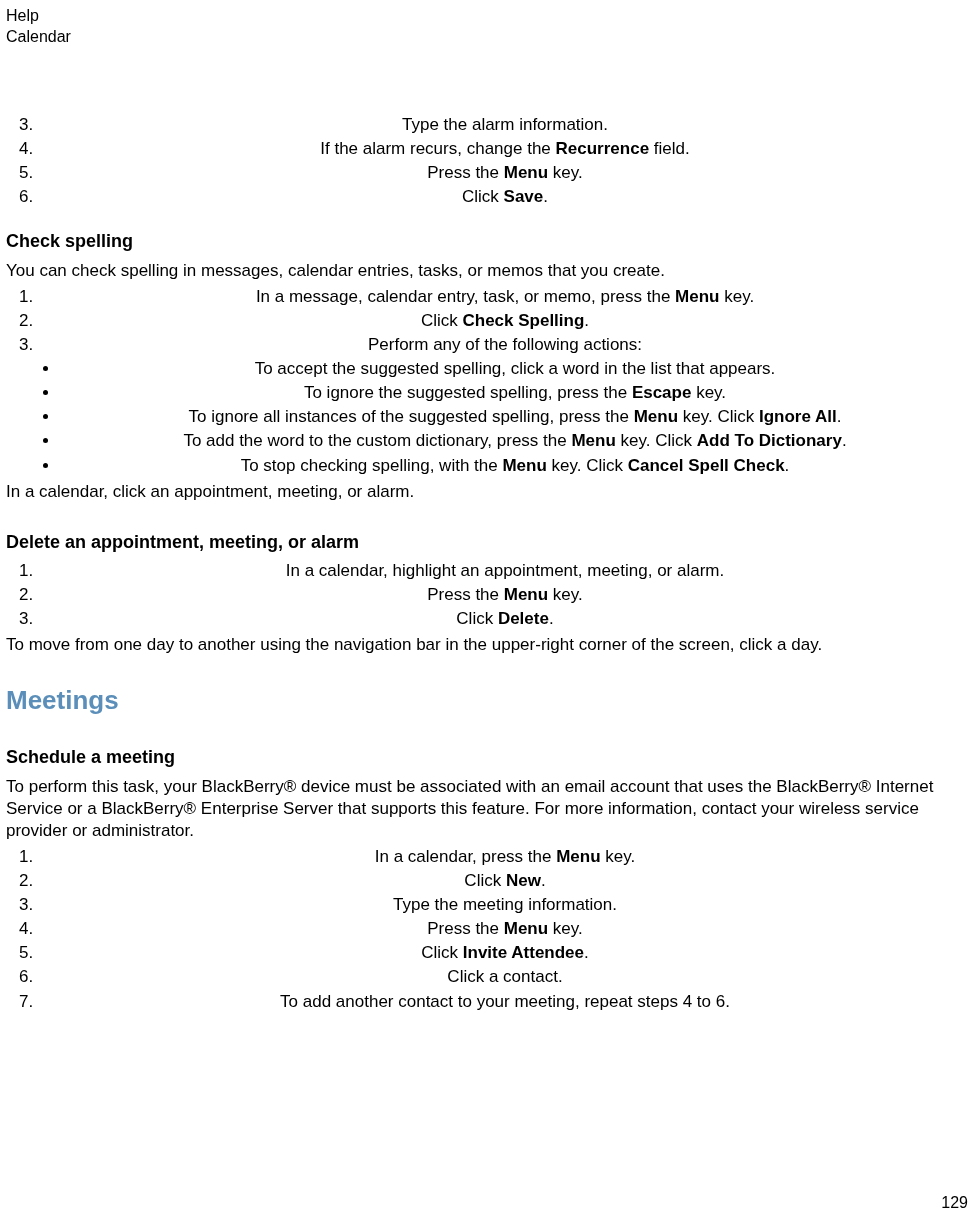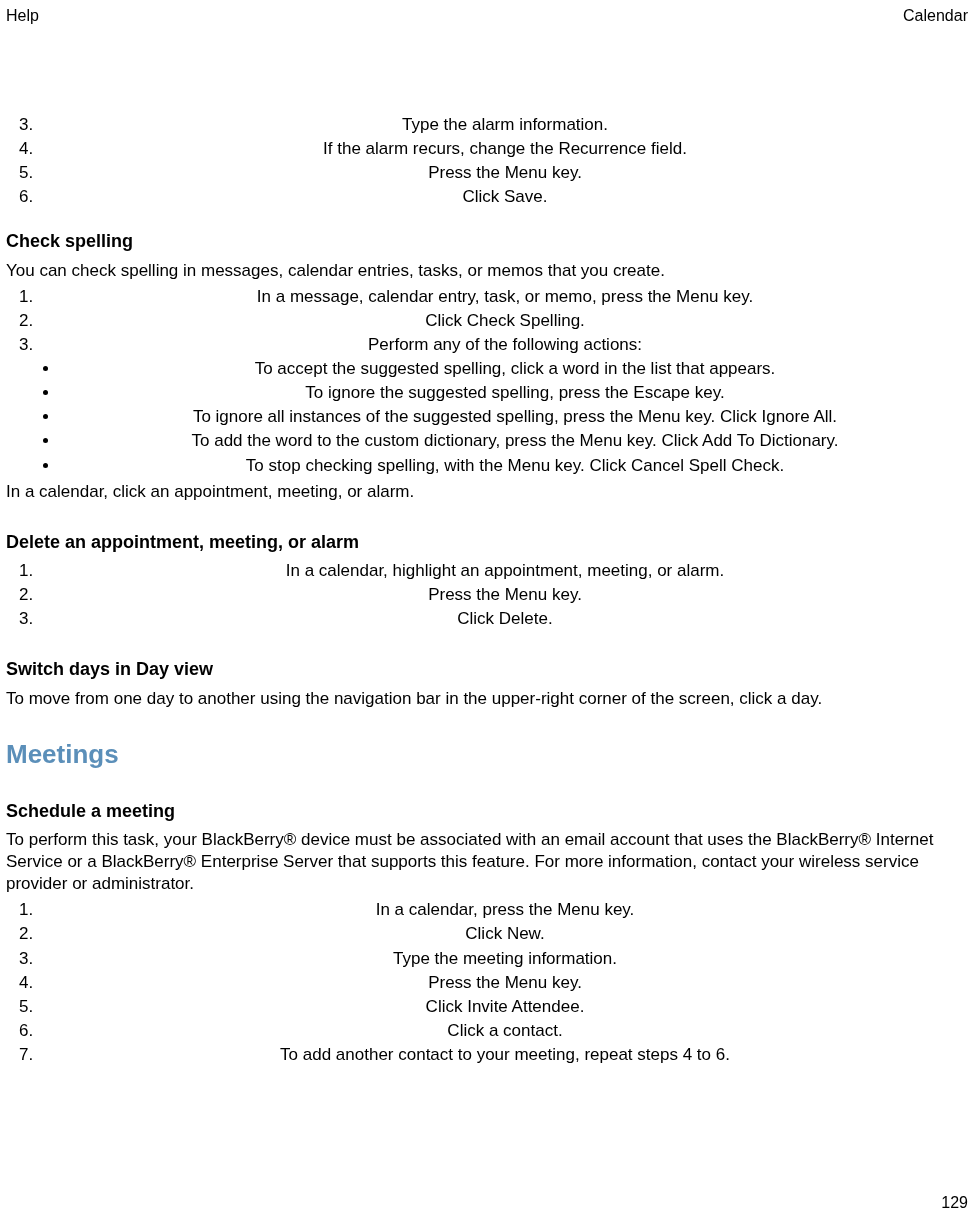--- a/index.html
+++ b/index.html
@@ -21,20 +21,21 @@
     box-sizing: border-box;
   }
   .header {
     position: absolute;
     top: 6px;
     left: 6px;
     right: 6px;
     display: flex;
     justify-content: space-between;
     font-size: 16px;
+    flex-direction: column;
   }
   .content {
     position: absolute;
     top: 112px;
     left: 6px;
     right: 6px;
   }
   ol.numbered {
     list-style: decimal;
     padding-left: 32px;
@@ -73,21 +74,21 @@
     font-size: 26px;
     margin-top: 28px;
     margin-bottom: 0;
   }
   .footer-pg {
     position: absolute;
     bottom: 14px;
     right: 6px;
     font-size: 16px;
   }
-  b { font-weight: 400; }
+  b { font-weight: 700; }
 </style>
 </head>
 <body>
 
 <div class="page">
 
   <div class="header">
     <span>Help</span>
     <span>Calendar</span>
   </div>
@@ -148,21 +149,20 @@
         <span>In a calendar, highlight an appointment, meeting, or alarm.</span>
       </li>
       <li>
         <span><span>Press the </span><b>Menu</b><span> key.</span></span>
       </li>
       <li>
         <span><span>Click </span><b>Delete</b><span>.</span></span>
       </li>
     </ol>
 
-    <div class="h3">Switch days in Day view</div>
     <div class="para">To move from one day to another using the navigation bar in the upper-right corner of the screen, click a day.</div>
 
     <div class="h2">Meetings</div>
 
     <div class="h3">Schedule a meeting</div>
     <div class="para">To perform this task, your BlackBerry® device must be associated with an email account that uses the BlackBerry® Internet Service or a BlackBerry® Enterprise Server that supports this feature. For more information, contact your wireless service provider or administrator.</div>
     <ol class="numbered">
       <li>
         <span><span>In a calendar, press the </span><b>Menu</b><span> key.</span></span>
       </li>

